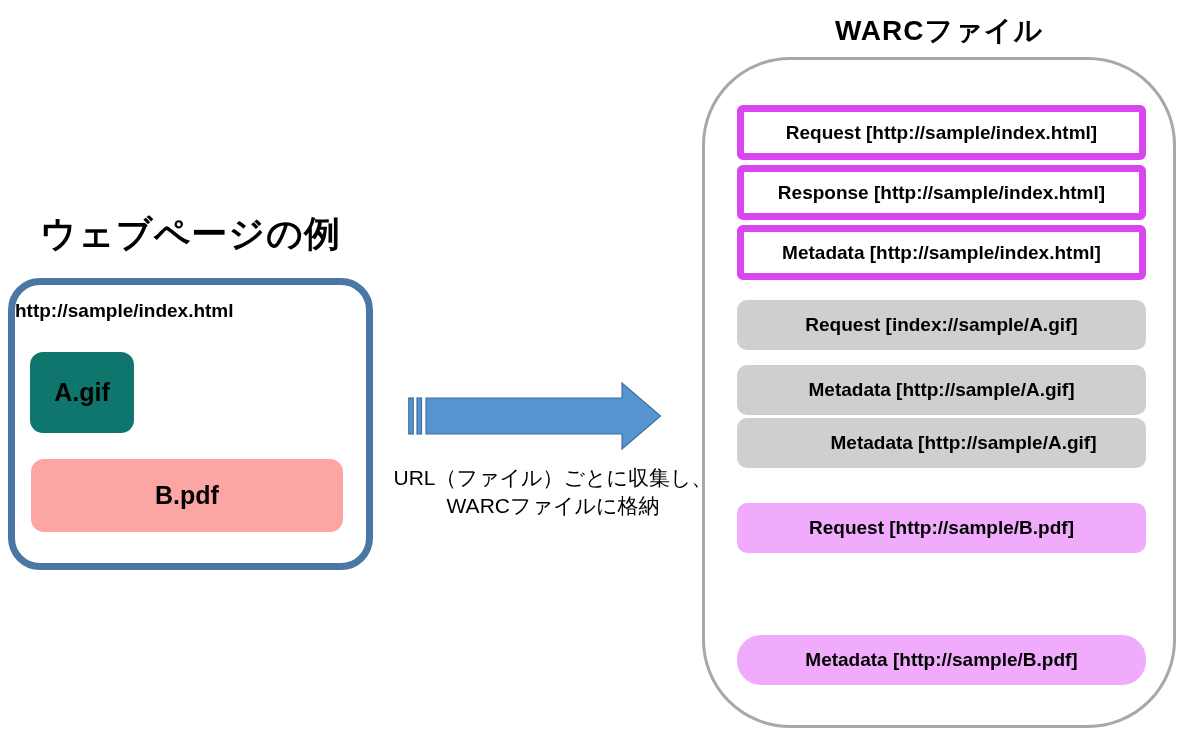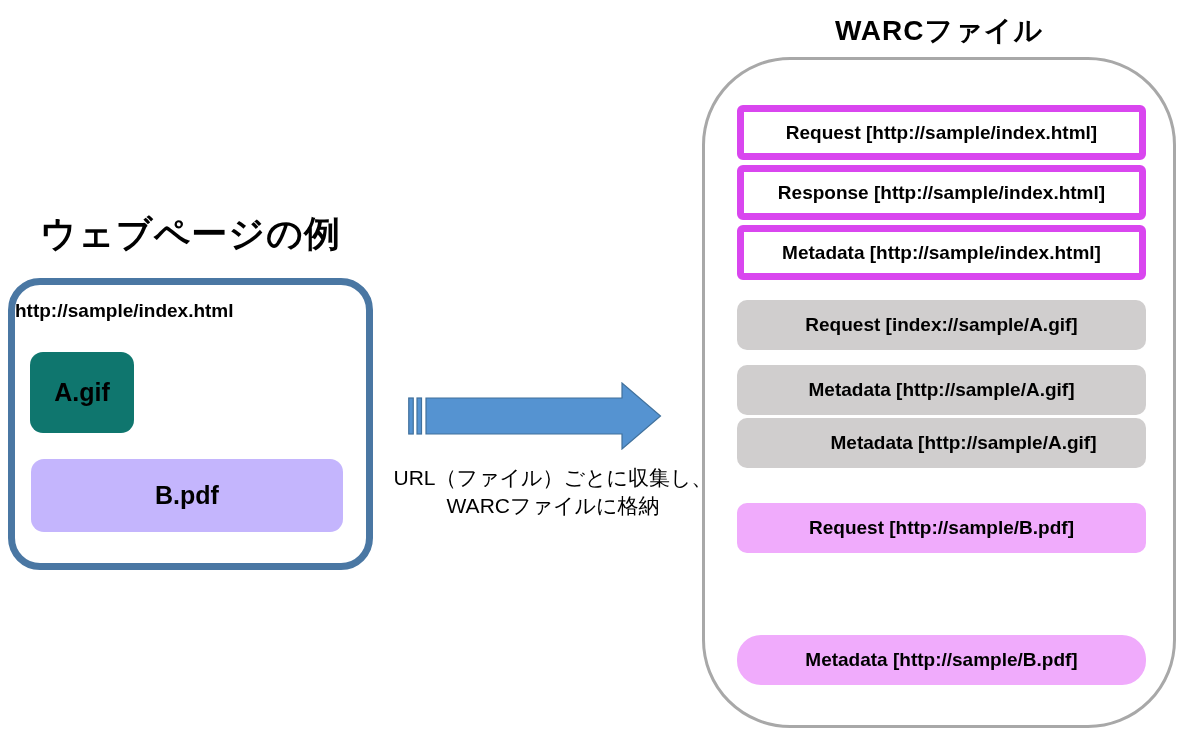--- a/index.html
+++ b/index.html
@@ -43,21 +43,21 @@
     display: flex; align-items: center; justify-content: center;
     font-size: 25px; font-weight: bold;
     border-radius: 13px;
   }
   .file-gif {
     left: 15px; top: 67px; width: 104px; height: 81px;
     background: #0f766e;
   }
   .file-pdf {
     left: 16px; top: 174px; width: 312px; height: 73px;
-    background: #c4b5fd;
+    background: #fca5a5;
   }
 
   
   .crawler-label {
     left: 395px; top: 350px; width: 280px;
     text-align: center;
     font-size: 31px; font-weight: bold;
     letter-spacing: 2px;
     white-space: nowrap;
   }

